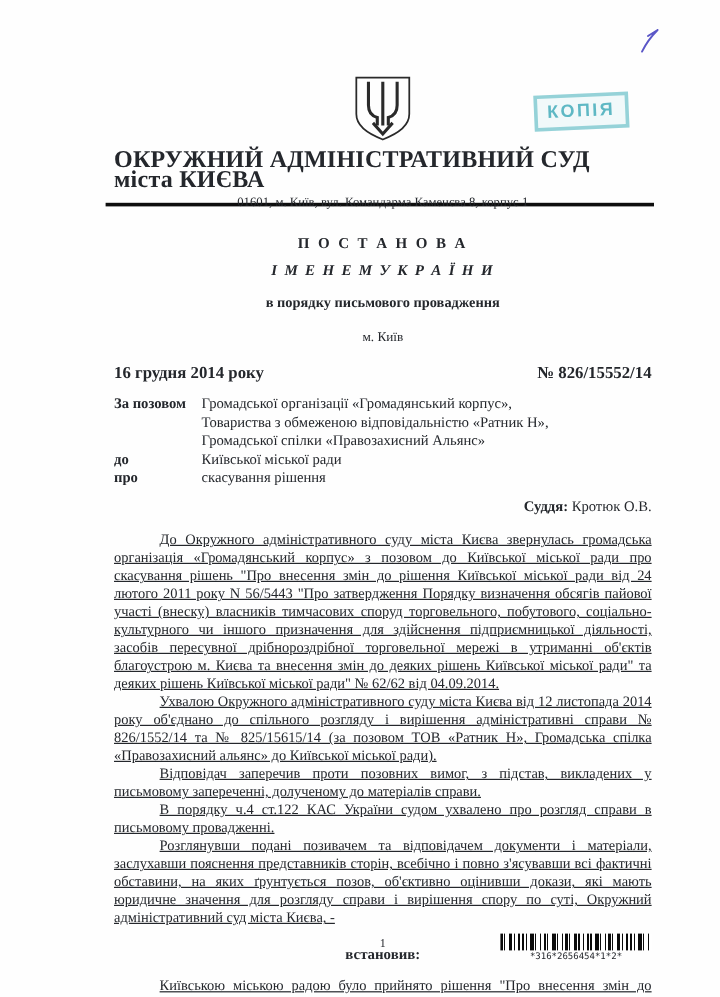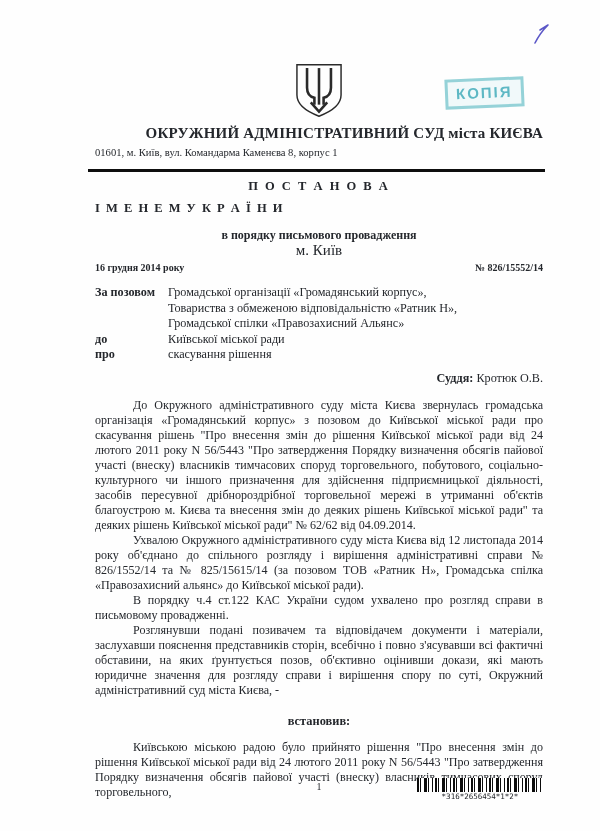--- a/index.html
+++ b/index.html
@@ -9,38 +9,38 @@
     width:600px;height:831px;
     margin:0 auto;
     background:#fefefe;
     font-family:"Liberation Serif", serif;
     color:#24272c;
     overflow:hidden;
   }
   .content{position:absolute;left:95px;right:57px;top:0;}
   
   .emblem{display:block;margin:62px auto 0;width:56px;height:57px;}
-  .court-name{margin:6px 0 0;text-align:right;font-size:15px;font-weight:bold;letter-spacing:.2px;line-height:17px;}
-  .address{margin:5px 0 0;font-size:10.6px;line-height:12px;}
+  .court-name{margin:6px 0 0;text-align:left;font-size:20px;font-weight:bold;letter-spacing:.2px;line-height:17px;}
+  .address{margin:5px 0 0;text-align:center;font-size:10.6px;line-height:12px;}
   .rule{position:absolute;left:88px;right:55px;top:169px;height:3px;background:#0e0e0e;}
   
   .t1{margin:21px 0 0;text-align:center;font-size:12.5px;font-weight:bold;letter-spacing:2px;line-height:13px;}
-  .t2{margin:9px 0 0;font-size:12.5px;font-weight:bold;letter-spacing:1.5px;line-height:13px;}
+  .t2{margin:9px 0 0;text-align:center;font-size:12.5px;font-weight:bold;letter-spacing:1.5px;line-height:13px;font-style:italic;}
   .t3{margin:14px 0 0;text-align:center;font-size:12px;font-weight:bold;line-height:13px;}
-  .city{margin:2px;text-align:center;font-size:15px;line-height:13px;}
-  .date-row{display:flex;justify-content:space-between;margin-top:3px;font-size:10px;font-weight:bold;line-height:15px;}
+  .city{margin:16px;text-align:center;font-size:11px;line-height:13px;}
+  .date-row{display:flex;justify-content:space-between;margin-top:3px;font-size:14px;font-weight:bold;line-height:15px;}
   
   .parties{display:grid;grid-template-columns:73px 1fr;margin-top:10px;font-size:12.2px;line-height:15.6px;row-gap:0;}
   .parties .lbl{font-weight:bold;}
   .pre{white-space:pre-line;}
   .judge-row{margin-top:8px;text-align:right;font-size:12.2px;line-height:15px;}
   .judge-row .lbl{font-weight:bold;}
   
   .sec-heading{margin:16px 0 0;text-align:center;font-size:12.4px;font-weight:bold;line-height:14px;}
-  .paras{margin-top:11px;}
+  .paras{margin-top:11px;text-decoration:underline;}
   .paras p{margin:0;text-align:justify;text-indent:38px;font-size:12.05px;line-height:15px;}
   .sec-heading.established{}
   .paras.established{margin-top:12px;}
   
   .page-num{position:absolute;left:95px;right:57px;top:781px;text-align:center;font-size:10px;}
   .barcode{position:absolute;right:57px;top:778px;width:126px;}
   .bars{
     height:14px;width:100%;
     background:repeating-linear-gradient(90deg,
       #0a0a0a 0px,#0a0a0a 2px,#fff 2px,#fff 3px,
@@ -112,20 +112,21 @@
       <span class="lbl">про</span>
       <span>скасування рішення</span>
     </div>
 
     <p class="judge-row"><span class="lbl">Суддя:</span><span> Кротюк О.В.</span></p>
 
 
     <div class="paras">
       <p>До Окружного адміністративного суду міста Києва звернулась громадська організація «Громадянський корпус» з позовом до Київської міської ради про скасування рішень "Про внесення змін до рішення Київської міської ради від 24 лютого 2011 року N 56/5443 "Про затвердження Порядку визначення обсягів пайової участі (внеску) власників тимчасових споруд торговельного, побутового, соціально-культурного чи іншого призначення для здійснення підприємницької діяльності, засобів пересувної дрібнороздрібної торговельної мережі в утриманні об'єктів благоустрою м. Києва та внесення змін до деяких рішень Київської міської ради" та деяких рішень Київської міської ради" №  62/62 від 04.09.2014.</p>
       <p>Ухвалою Окружного адміністративного суду міста Києва від 12 листопада 2014 року об'єднано до спільного розгляду і вирішення адміністративні справи № 826/1552/14 та № 825/15615/14 (за позовом ТОВ «Ратник Н», Громадська спілка  «Правозахисний альянс» до Київської міської ради).</p>
+      <p>Відповідач заперечив проти позовних вимог, з підстав, викладених у письмовому запереченні, долученому до матеріалів справи.</p>
       <p>В порядку ч.4 ст.122 КАС України судом ухвалено про розгляд справи в письмовому провадженні.</p>
       <p>Розглянувши подані позивачем та відповідачем документи і матеріали, заслухавши пояснення представників сторін, всебічно і повно з'ясувавши всі фактичні обставини, на яких ґрунтується позов, об'єктивно оцінивши докази, які мають юридичне значення для розгляду справи і вирішення спору по суті, Окружний адміністративний суд міста Києва, -</p>
     </div>
 
     <h2 class="sec-heading established">встановив:</h2>
 
     <div class="paras established">
       <p>Київською міською радою було прийнято рішення "Про внесення змін до рішення Київської міської ради від 24 лютого 2011 року N 56/5443 "Про затвердження Порядку визначення обсягів пайової участі (внеску) власників тимчасових споруд торговельного,</p>
     </div>
 

